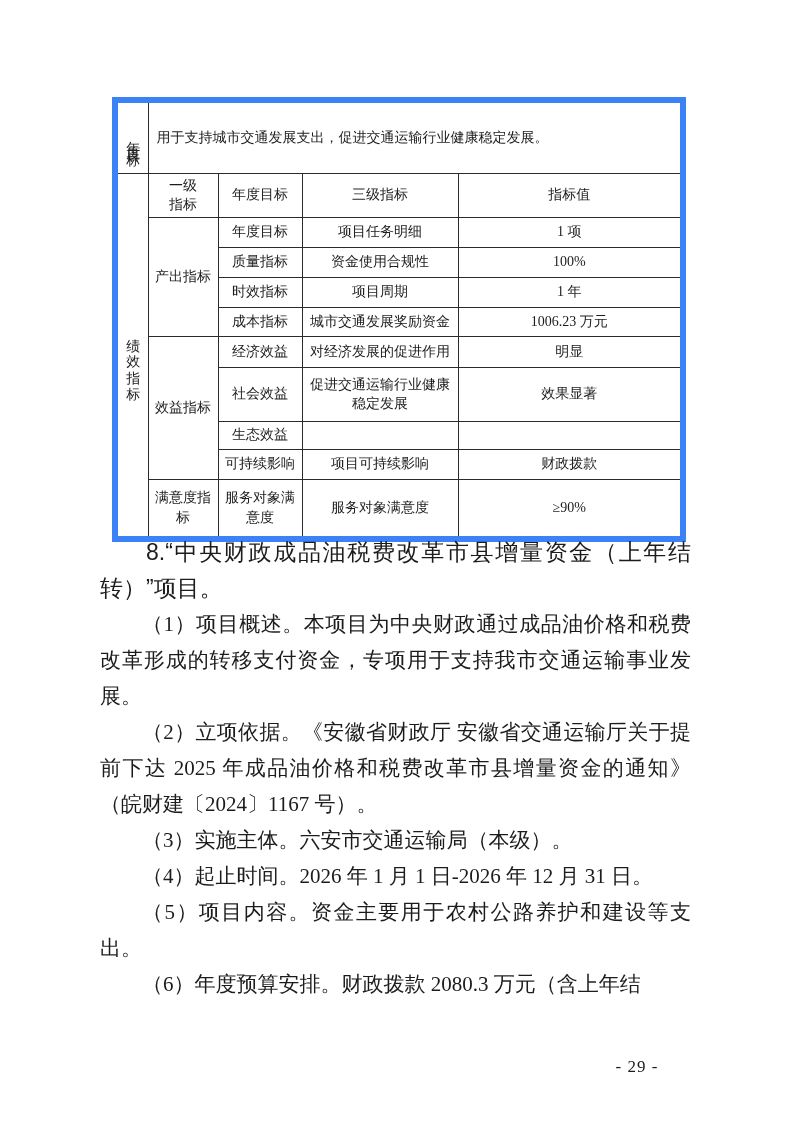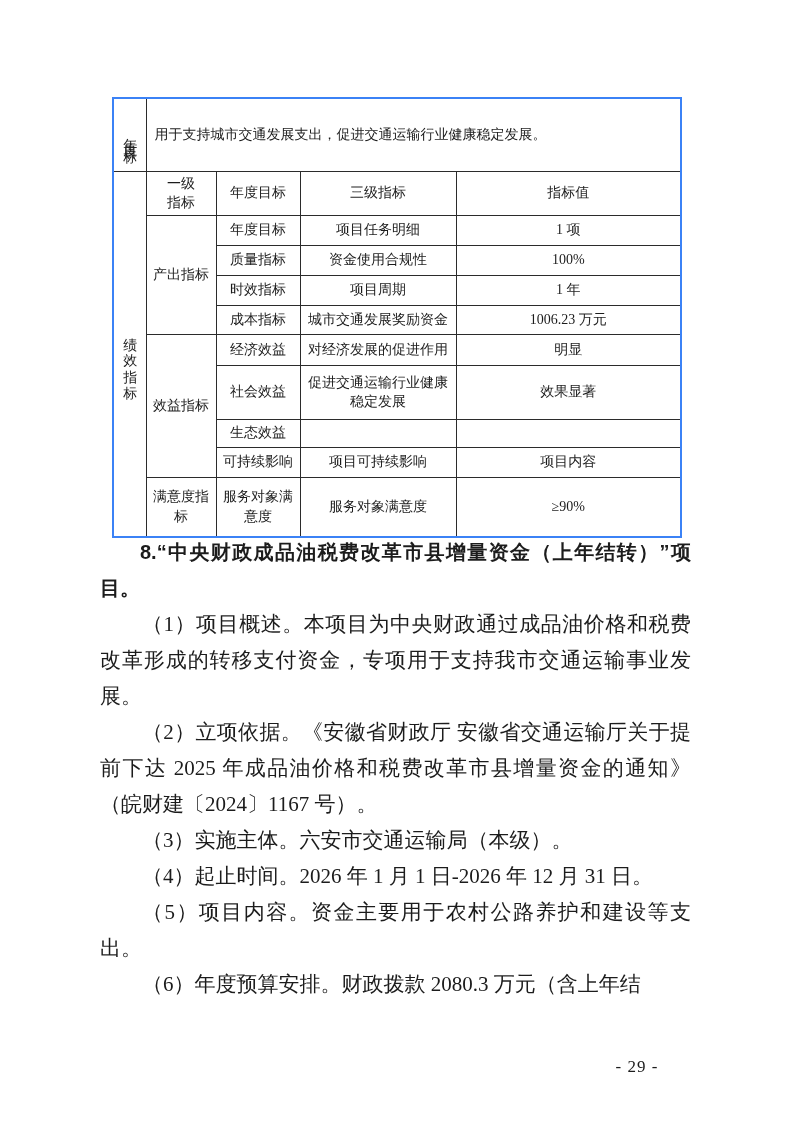--- a/index.html
+++ b/index.html
@@ -16,21 +16,21 @@
 
   
   .perf-table {
     position: absolute;
     left: 112px;
     top: 97px;
     width: 568px;
     border-collapse: collapse;
     table-layout: fixed;
     font-size: 14px;
-    border: 2px solid #3b82f6;
+    border: 6px solid #3b82f6;
   }
   .perf-table td {
     border: 1px solid #2b2b2b;
     text-align: center;
     vertical-align: middle;
     padding: 2px 3px;
     line-height: 1.4;
     word-break: break-all;
   }
   .r-annual  { height: 73px; }
@@ -60,22 +60,22 @@
     position: absolute;
     left: 100px;
     top: 534px;
     width: 591px;
     font-size: 21px;
     line-height: 36px;
     text-align: justify;
   }
   .content p { text-indent: 2em; }
   .heading {
-    font-weight: bold;
-    font-size: 20px;
+    font-weight: normal;
+    font-size: 23px;
     font-family: "Liberation Sans", sans-serif;
     line-height: 36px;
   }
 
   
   .page-number {
     position: absolute;
     left: 592px;
     top: 1057px;
     width: 90px;
@@ -149,21 +149,21 @@
         <td>效果显著</td>
       </tr>
       <tr class="h28">
         <td>生态效益</td>
         <td></td>
         <td></td>
       </tr>
       <tr class="h30">
         <td>可持续影响</td>
         <td>项目可持续影响</td>
-        <td>项目内容</td>
+        <td>财政拨款</td>
       </tr>
 
       <tr class="h48">
         <td>满意度指标</td>
         <td>服务对象满意度</td>
         <td>服务对象满意度</td>
         <td>≥90%</td>
       </tr>
     </tbody>
   </table>

